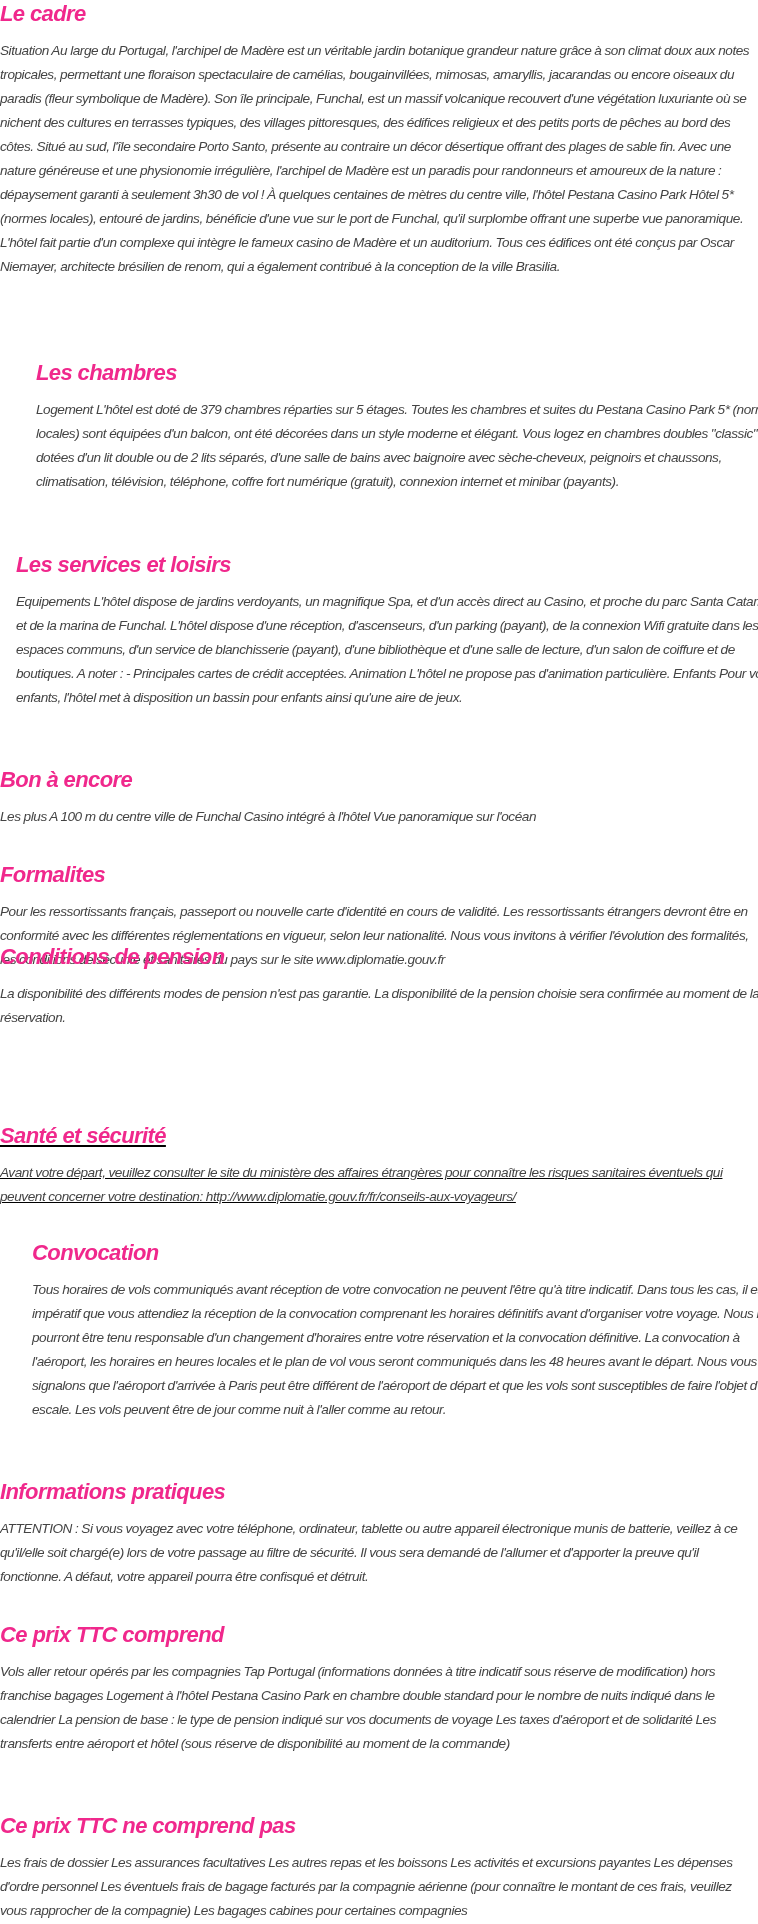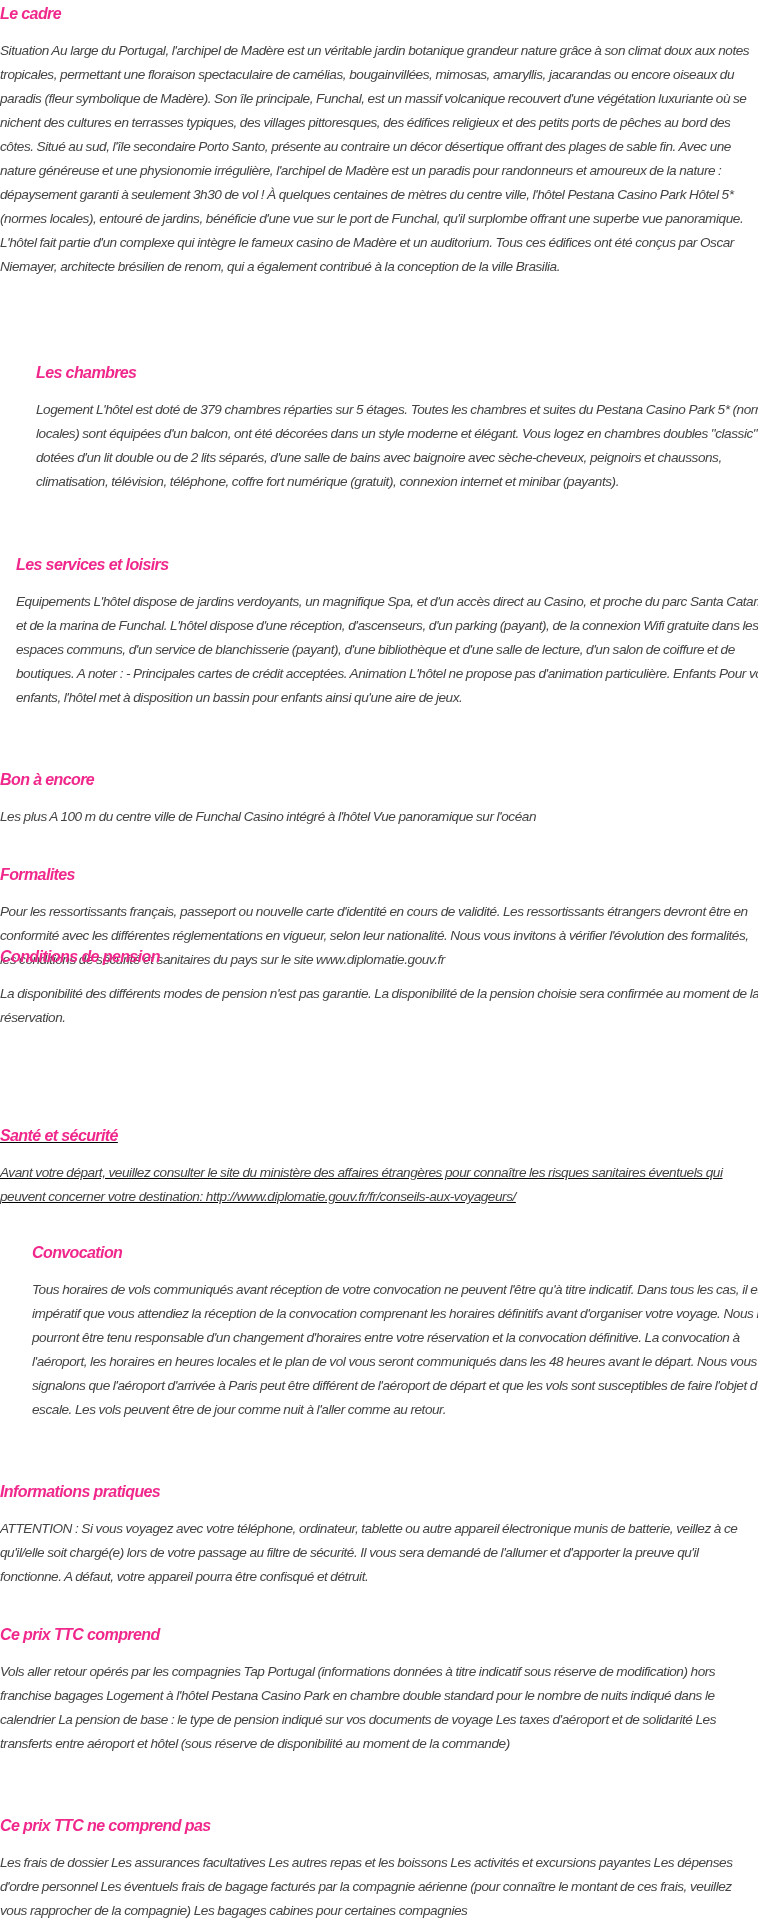--- a/index.html
+++ b/index.html
@@ -22,21 +22,21 @@
     .section {
       position: absolute;
       left: 0;
       width: 758px;
     }
     .section-title {
       margin: 0;
       font-family: "Liberation Sans", sans-serif;
       font-style: italic;
       font-weight: bold;
-      font-size: 16px;
+      font-size: 22px;
       line-height: 28px;
       color: #f0288c;
       letter-spacing: -0.6px;
       white-space: nowrap;
     }
     .section-body {
       margin: 11px 0 0 0;
       font-family: "Liberation Sans", sans-serif;
       font-style: italic;
       font-weight: normal;

